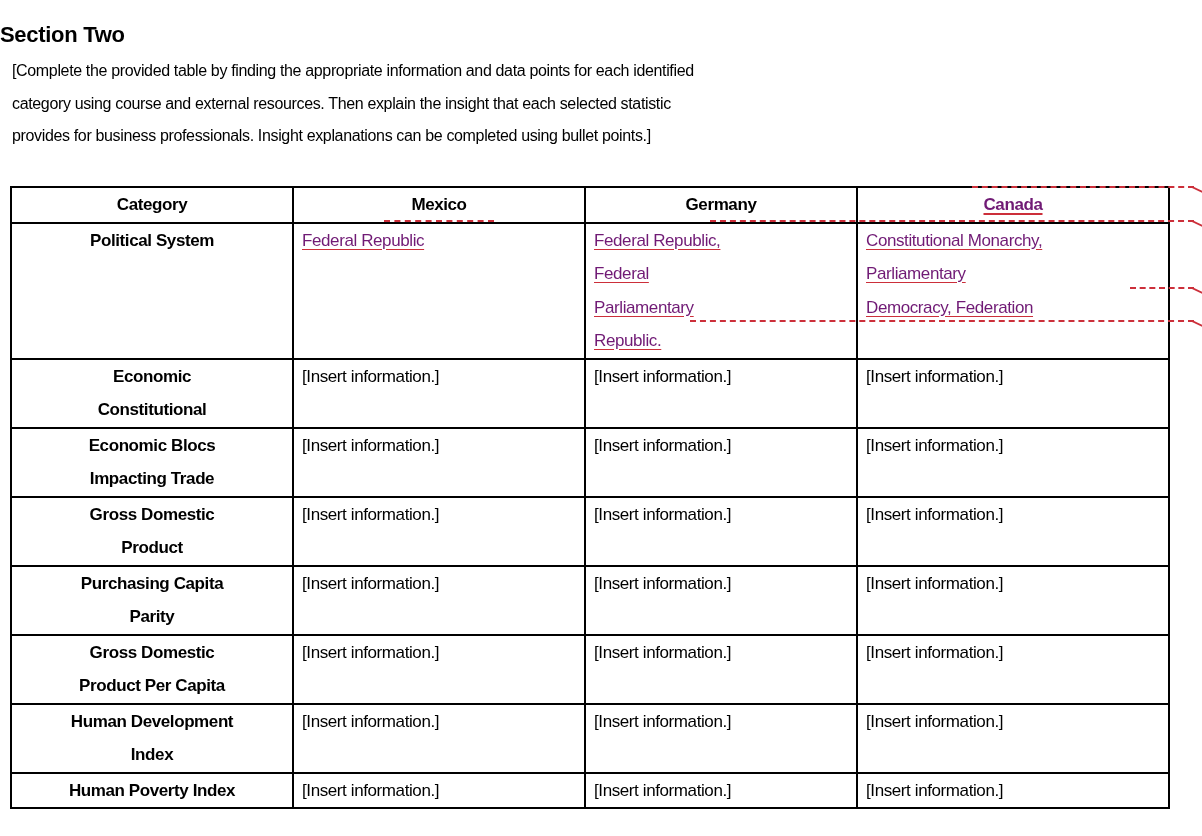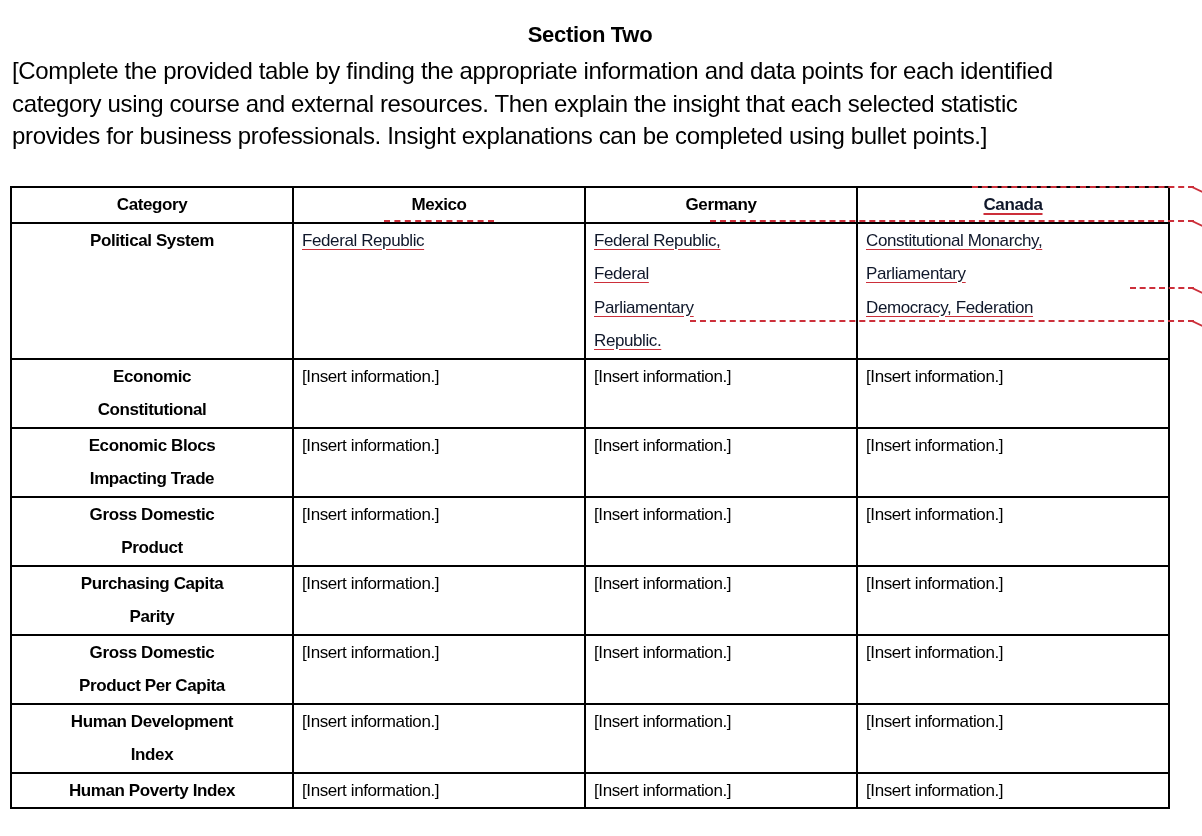--- a/index.html
+++ b/index.html
@@ -13,32 +13,32 @@
       position: relative;
       overflow: hidden;
       font-family: "Liberation Sans", "DejaVu Sans", sans-serif;
       color: #000000;
     }
     .heading {
       position: absolute;
       left: 0;
       top: 21px;
       width: 1180px;
-      text-align: center;
+      text-align: left;
       font-weight: bold;
       font-size: 22px;
       line-height: 28px;
       letter-spacing: -0.3px;
     }
     .instructions {
       position: absolute;
       left: 12px;
       top: 55px;
       width: 1180px;
-      font-size: 24px;
+      font-size: 16px;
       line-height: 32.5px;
       letter-spacing: -0.35px;
     }
     .instructions div { white-space: nowrap; }
 
     table.grid {
       position: absolute;
       left: 10px;
       top: 186px;
       border-collapse: collapse;
@@ -58,21 +58,21 @@
       text-align: center;
       height: 32px;
       padding-top: 0;
     }
     table.grid td.cat {
       font-weight: bold;
       text-align: center;
       padding: 0 12px;
     }
     .red {
-      color: #0f172a;
+      color: #701a75;
       text-decoration: underline;
       text-decoration-color: #CC2F3A;
       text-underline-offset: 3px;
     }
     th .red { text-decoration-thickness: 2px; }
 
     
     .rev {
       position: absolute;
       height: 0;

